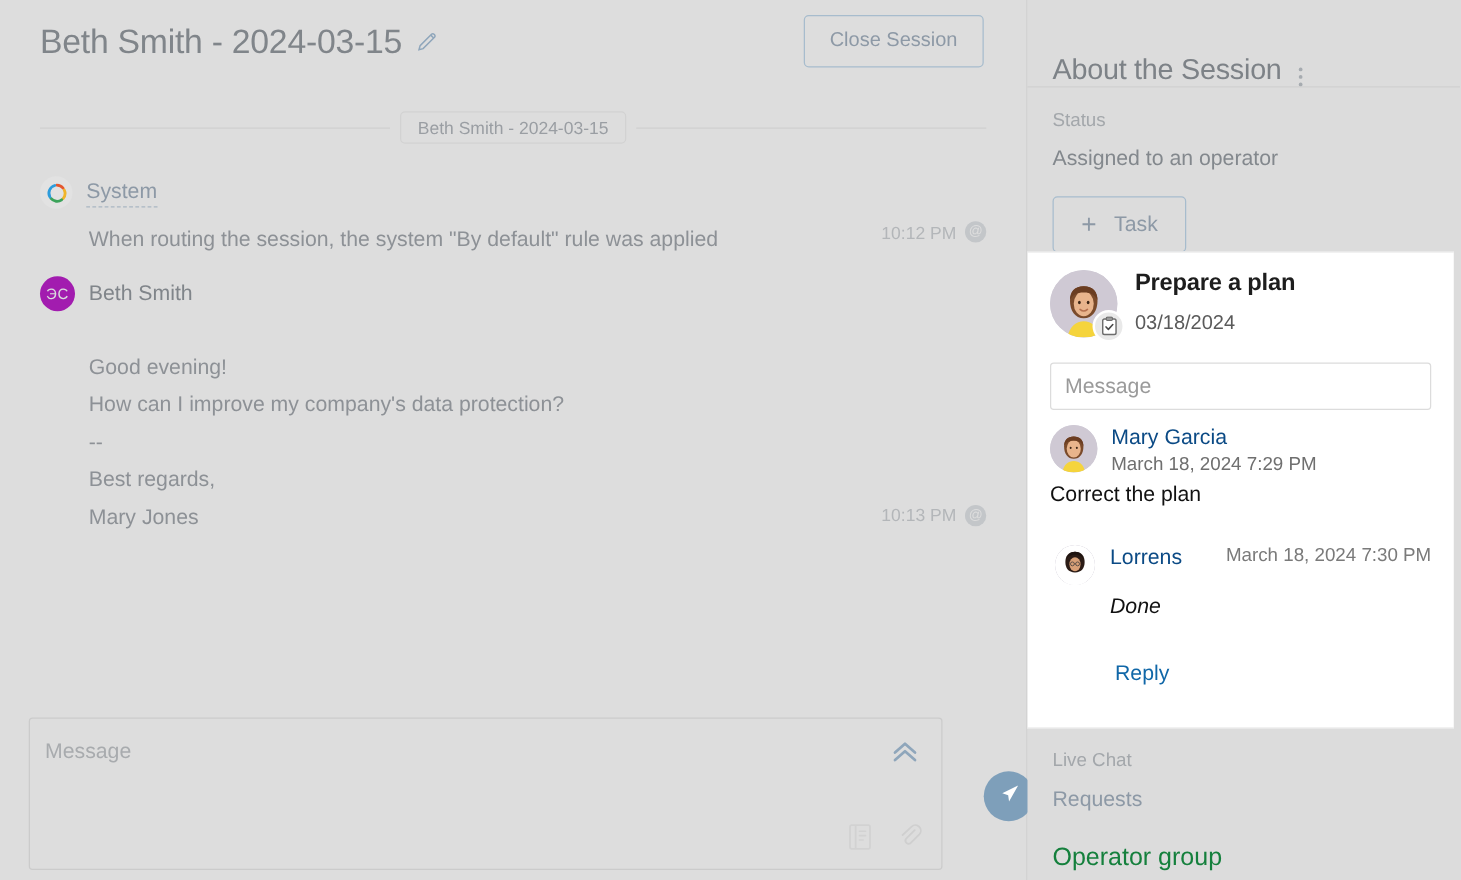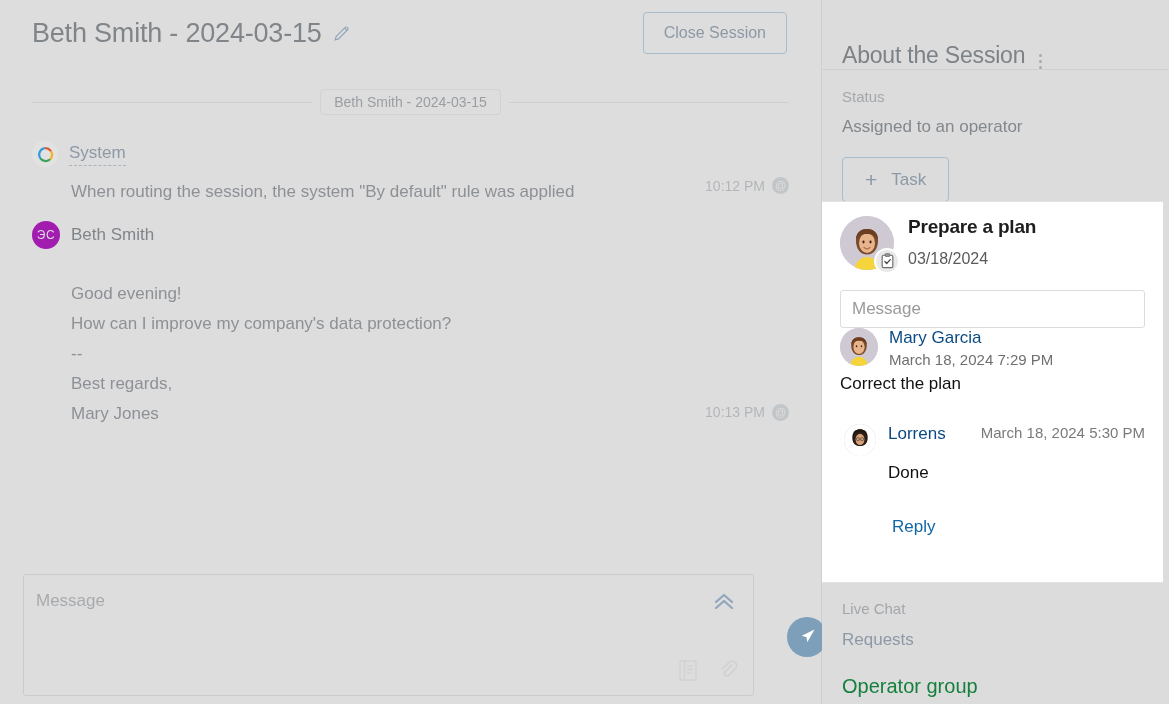--- a/index.html
+++ b/index.html
@@ -212,34 +212,34 @@
     margin-top: 20px;
     height: 38px;
     border: 1px solid #dcdcdc;
     border-radius: 3px;
     display:flex; align-items:center;
     padding: 0 11px;
     font-size: 17px; color: #9a9a9a;
     background:#fff;
   }
 
-  .cmt { }
+  .cmt { margin-top: 12px; }
   .cmt-head { display:flex; align-items:flex-start; gap: 11px; }
   .cmt-avatar {
     width: 38px; height: 38px; border-radius: 50%;
     overflow:hidden; background:#cfcbd6; flex: 0 0 38px;
   }
   .cmt-name { font-size: 17px; color: #0b4a85; line-height: 1.15; }
   .cmt-time { font-size: 15px; color: #6f6f6f; margin-top: 3px; }
   .cmt-text { font-size: 17px; color: #111; margin-top: 6px; }
 
   .cmt2 { margin-top: 30px; display:flex; align-items:flex-start; gap: 12px; }
   .cmt2-name { font-size: 17px; color: #0b4a85; }
   .cmt2-time { font-size: 15px; color: #7a7a7a; margin-left: auto; white-space: nowrap; }
-  .cmt2-text { font-size: 17px; color: #111; margin-top: 7px; margin-left: 48px; }
+  .cmt2-text { font-size: 17px; color: #111; margin-top: 7px; margin-left: 48px; font-style: italic; }
   .reply-link {
     margin-top: 34px; margin-left: 52px;
     font-size: 17px; color: #1067a8; cursor: pointer;
   }
 
   
   .side-fields { position:absolute; left: 0; top: 586px; width: 341px; padding: 14px 20px 0 20px; }
   .fld-label { font-size: 15px; color: #a3a7ab; }
   .fld-link { font-size: 17px; color: #8d99a6; margin-top: 13px; }
   .fld-label2 { font-size: 20px; color: #15803d; margin-top: 25px; }
@@ -432,21 +432,21 @@
             <path d="M27 9c9 0 13 6 13 14s-4 14-13 14S14 31 14 23 18 9 27 9z" fill="#2b1c16"></path>
             <ellipse cx="27" cy="26" rx="7.5" ry="9.5" fill="#d8a077"></ellipse>
             <path d="M15 21c1-8 6-12 12-12s11 4 12 12c-1-5-5-8-12-8s-11 3-12 8z" fill="#1e1410"></path>
             <path d="M12 54c2-9 8-13 15-13s13 4 15 13H12z" fill="#ffffff"></path>
             <circle cx="23.5" cy="25.5" r="2.6" fill="none" stroke="#3a3a3a" stroke-width="1"></circle>
             <circle cx="30.5" cy="25.5" r="2.6" fill="none" stroke="#3a3a3a" stroke-width="1"></circle>
             <path d="M26.1 25.5h1.8" stroke="#3a3a3a" stroke-width="1"></path>
           </svg>
         </div>
         <div class="cmt2-name">Lorrens</div>
-        <div class="cmt2-time">March 18, 2024 5:30 PM</div>
+        <div class="cmt2-time">March 18, 2024 7:30 PM</div>
       </div>
       <div class="cmt2-text">Done</div>
 
       <div class="reply-link">Reply</div>
     </div>
 
     <div class="side-fields">
       <div class="fld-label">Live Chat</div>
       <div class="fld-link">Requests</div>
       <div class="fld-label2">Operator group</div>

